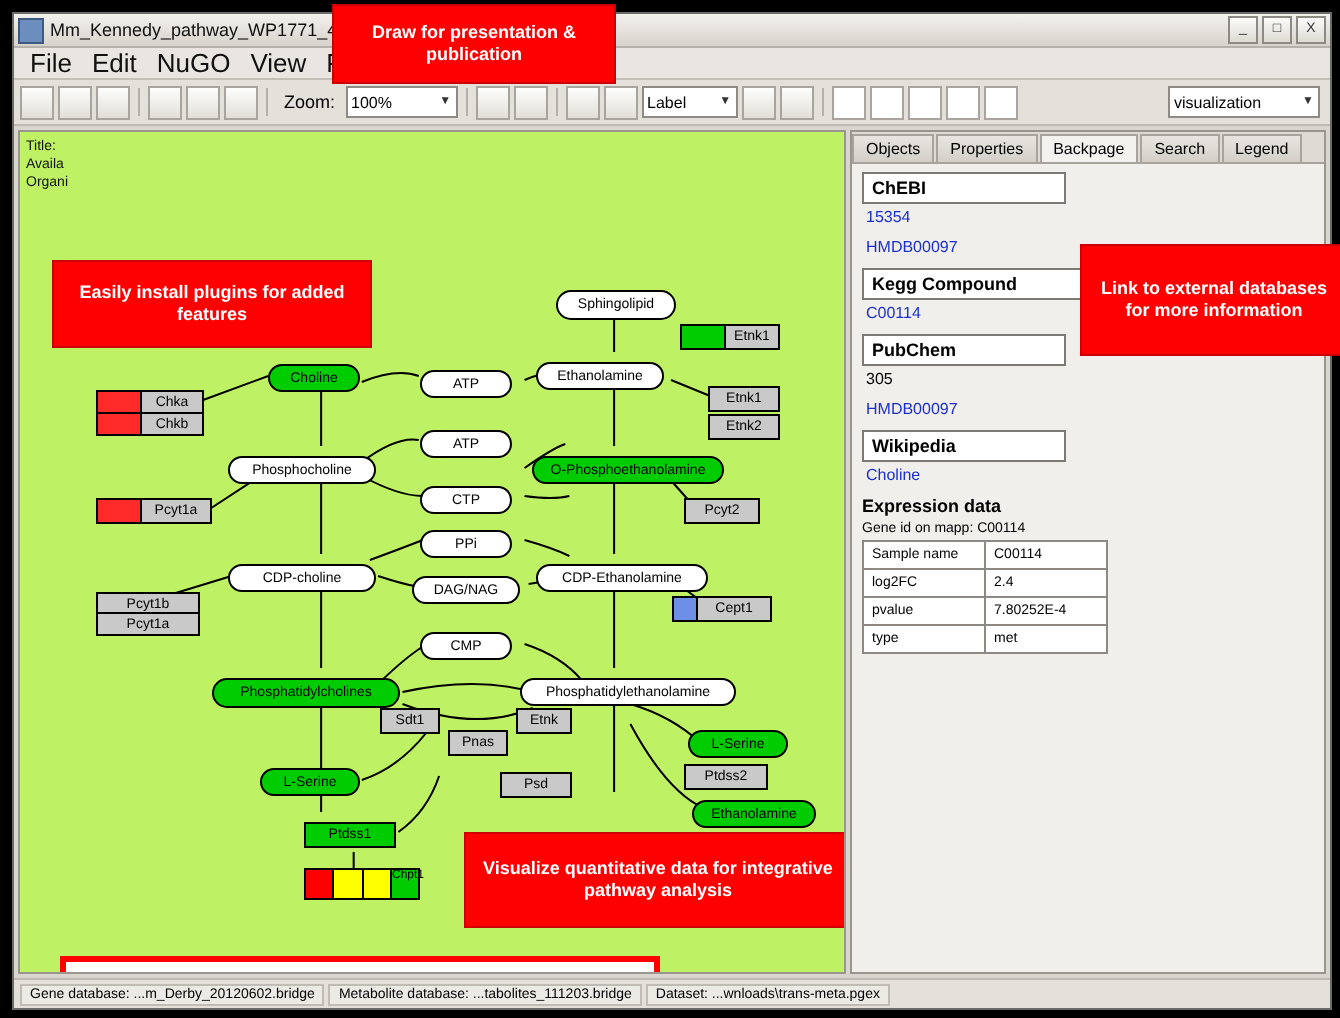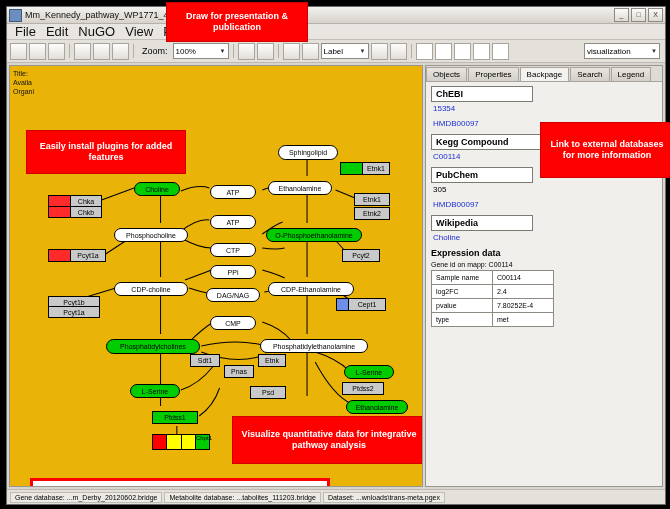--- a/index.html
+++ b/index.html
@@ -34,21 +34,21 @@
   .sep{width:1px;height:14px;background:#b4b0a9;margin:0 2px;}
   .zoomlbl{font-size:9px;margin:0 3px 0 4px;}
   .combo{height:14px;border:1px solid #8f8b84;background:#fff;font-size:8px;display:flex;align-items:center;padding:0 2px;}
   .combo .arrow{margin-left:auto;font-size:6px;color:#333;}
   .combo.zoom{width:50px;}
   .combo.vis{width:70px;}
   .combo.lbl{width:42px;}
   .rightcombo{margin-left:auto;margin-right:2px;}
   
   .body{flex:1;display:flex;min-height:0;}
-  .canvaswrap{flex:1;position:relative;background:#eab308;border:1px solid #9a968f;margin:2px;overflow:hidden;text-decoration:underline;}
+  .canvaswrap{flex:1;position:relative;background:#bef264;border:1px solid #9a968f;margin:2px;overflow:hidden;text-decoration:underline;}
   .leftmeta{position:absolute;left:3px;top:3px;font-size:7px;line-height:9px;color:#111;}
   
   .node{position:absolute;border:1px solid #000;font-size:7px;display:flex;align-items:center;justify-content:center;text-align:center;background:#fff;}
   .gene{background:#c9c9c9;}
   .metab{background:#fff;border-radius:9px;}
   .red{background:#ff2b2b;}
   .green{background:#00cc00;}
   .blue{background:#6d8fe6;}
   .datanode{position:absolute;border:1px solid #000;display:flex;}
   svg.edges{position:absolute;left:0;top:0;width:100%;height:100%;pointer-events:none;}

